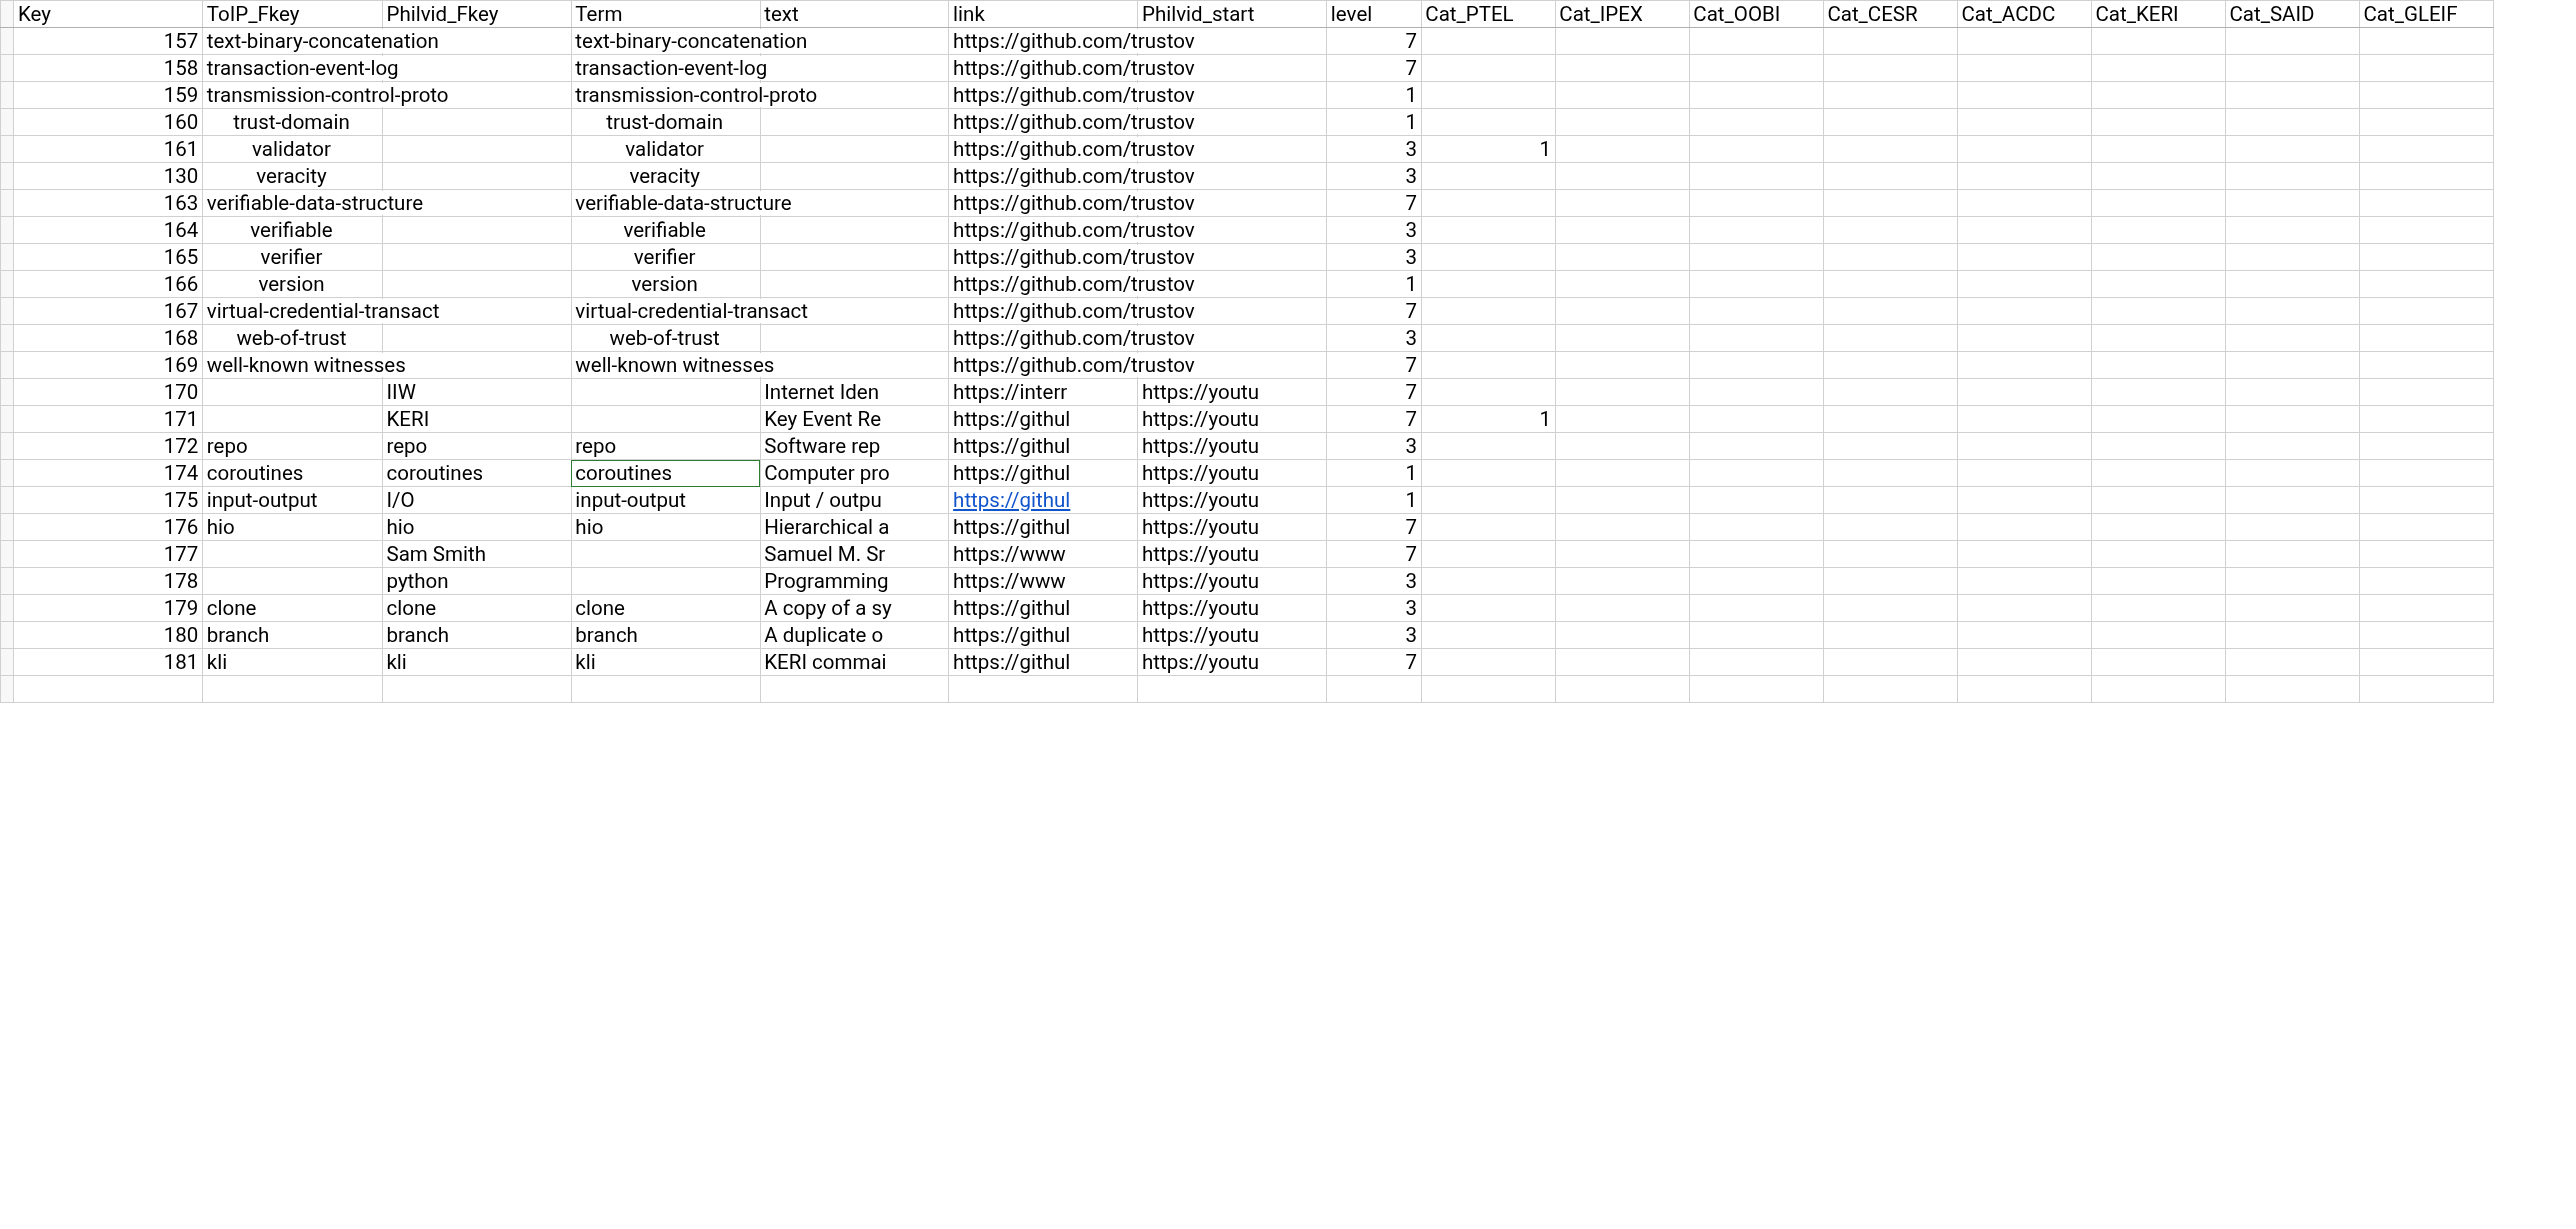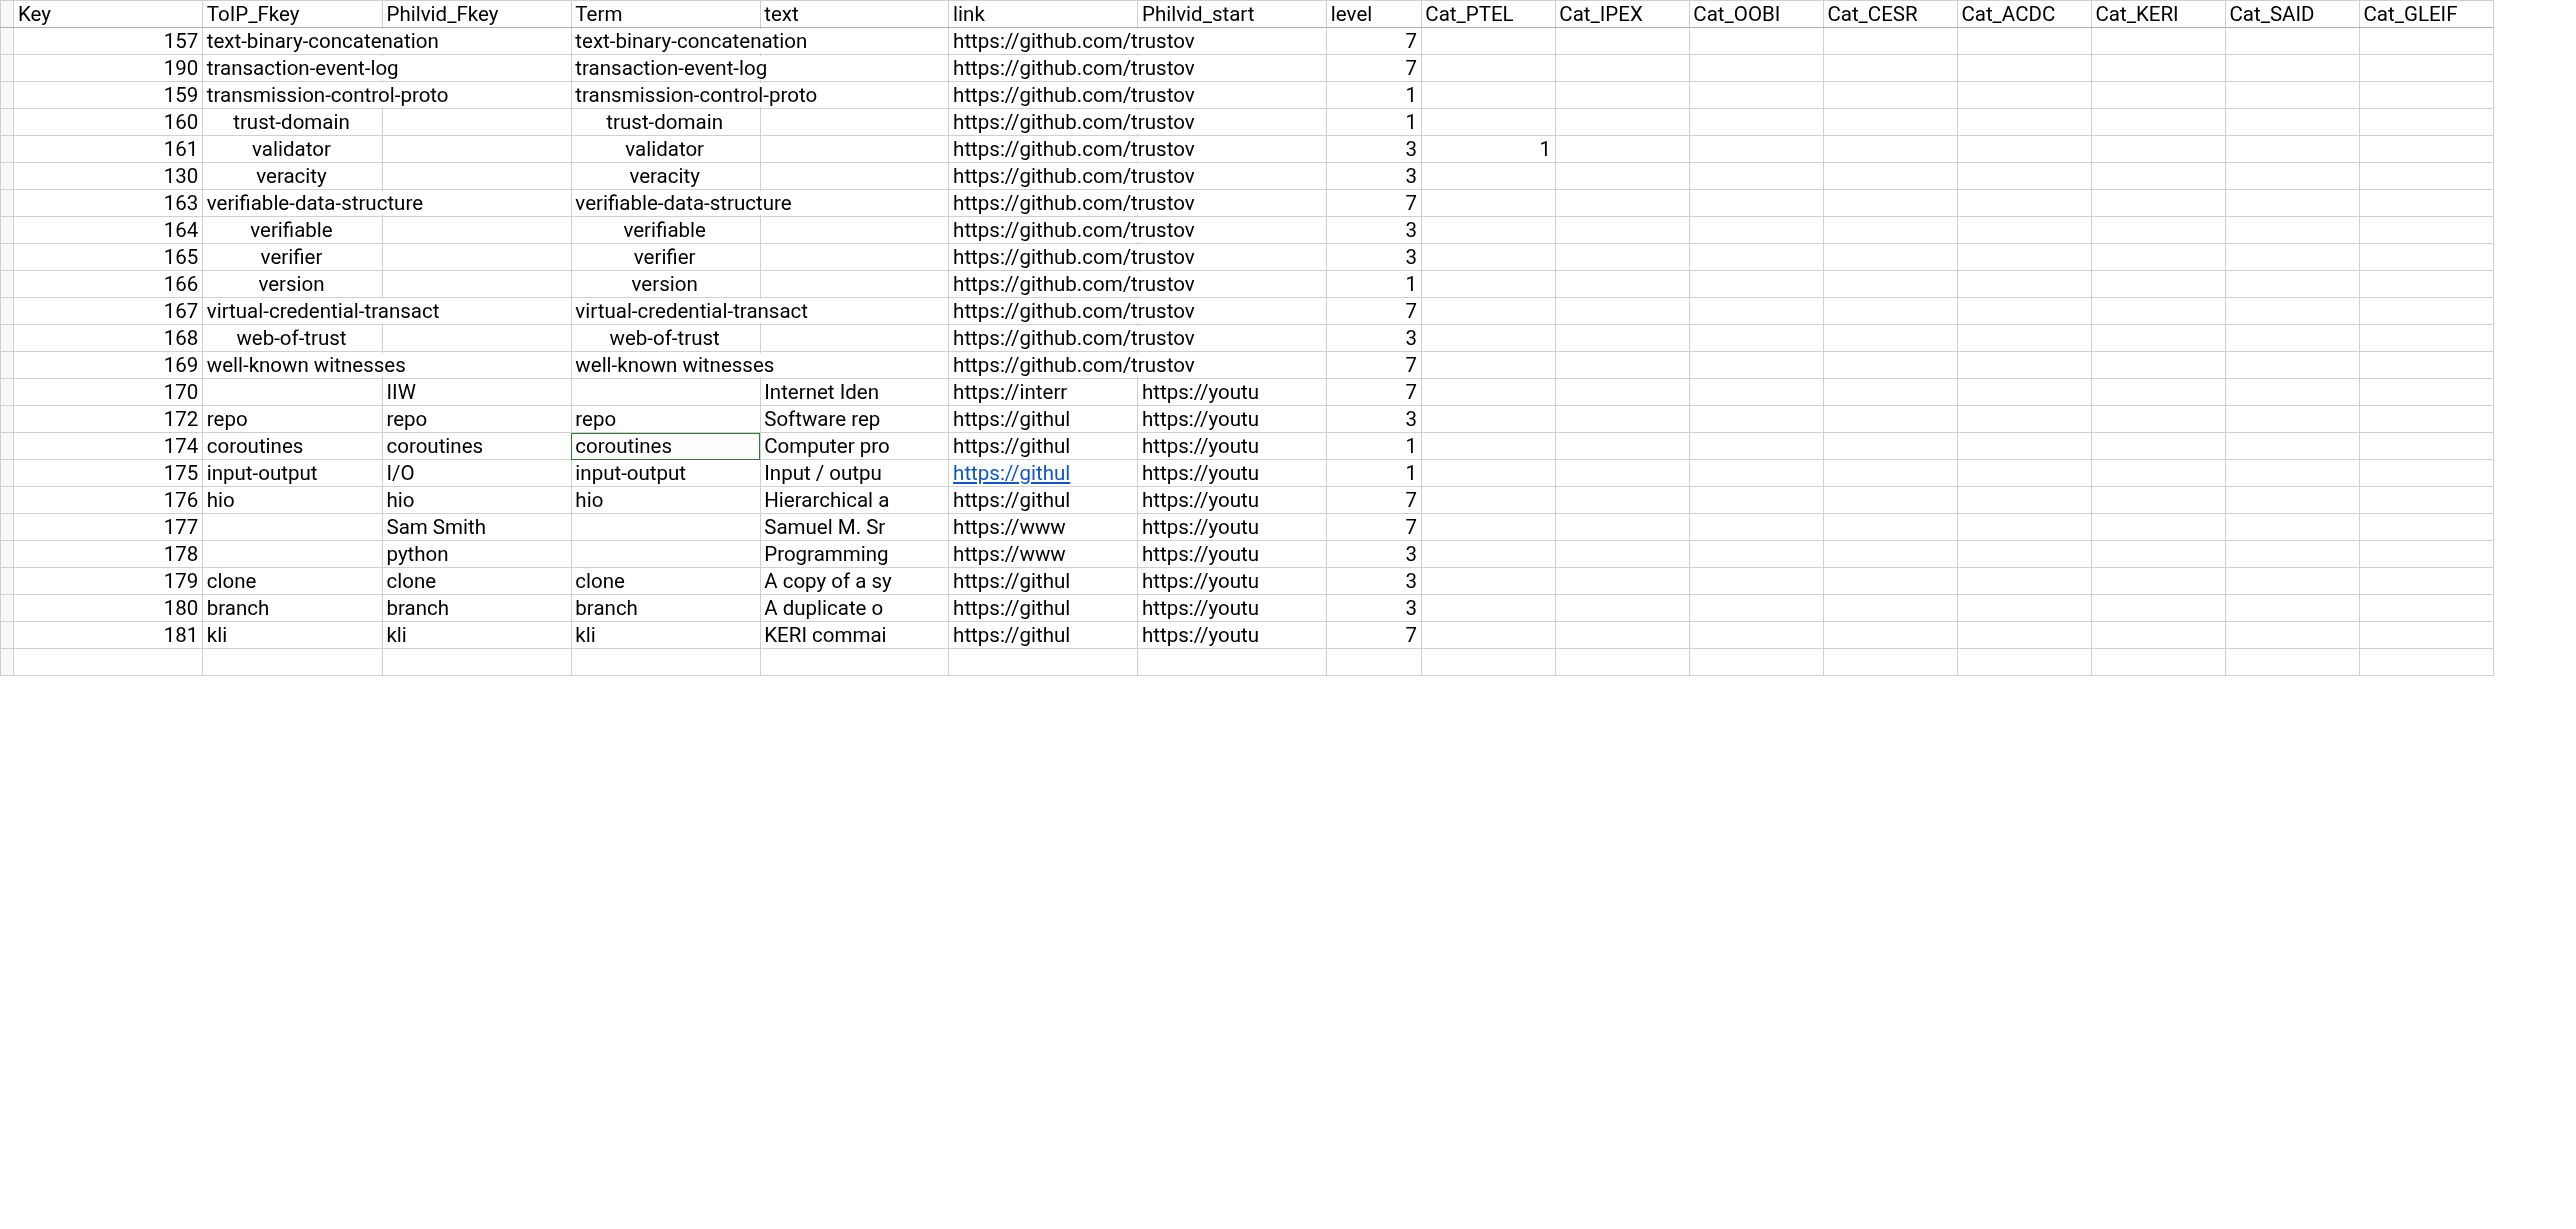--- a/index.html
+++ b/index.html
@@ -135,21 +135,21 @@
           <td></td>
           <td></td>
           <td></td>
           <td></td>
           <td></td>
           <td></td>
           <td></td>
         </tr>
         <tr>
           <td class="rownum"></td>
-          <td class="num">190</td>
+          <td class="num">158</td>
           <td class="spill"><span>transaction-event-log</span></td>
           <td></td>
           <td class="spill"><span>transaction-event-log</span></td>
           <td></td>
           <td class="spill"><span>https://github.com/trustov</span></td>
           <td></td>
           <td class="num">7</td>
           <td class="num"></td>
           <td></td>
           <td></td>
@@ -372,20 +372,39 @@
           <td class="rownum"></td>
           <td class="num">170</td>
           <td></td>
           <td>IIW</td>
           <td></td>
           <td>Internet Iden</td>
           <td>https://interr</td>
           <td>https://youtu</td>
           <td class="num">7</td>
           <td class="num"></td>
+          <td></td>
+          <td></td>
+          <td></td>
+          <td></td>
+          <td></td>
+          <td></td>
+          <td></td>
+        </tr>
+        <tr>
+          <td class="rownum"></td>
+          <td class="num">171</td>
+          <td></td>
+          <td>KERI</td>
+          <td></td>
+          <td>Key Event Re</td>
+          <td>https://githul</td>
+          <td>https://youtu</td>
+          <td class="num">7</td>
+          <td class="num">1</td>
           <td></td>
           <td></td>
           <td></td>
           <td></td>
           <td></td>
           <td></td>
           <td></td>
         </tr>
         <tr>
           <td class="rownum"></td>

